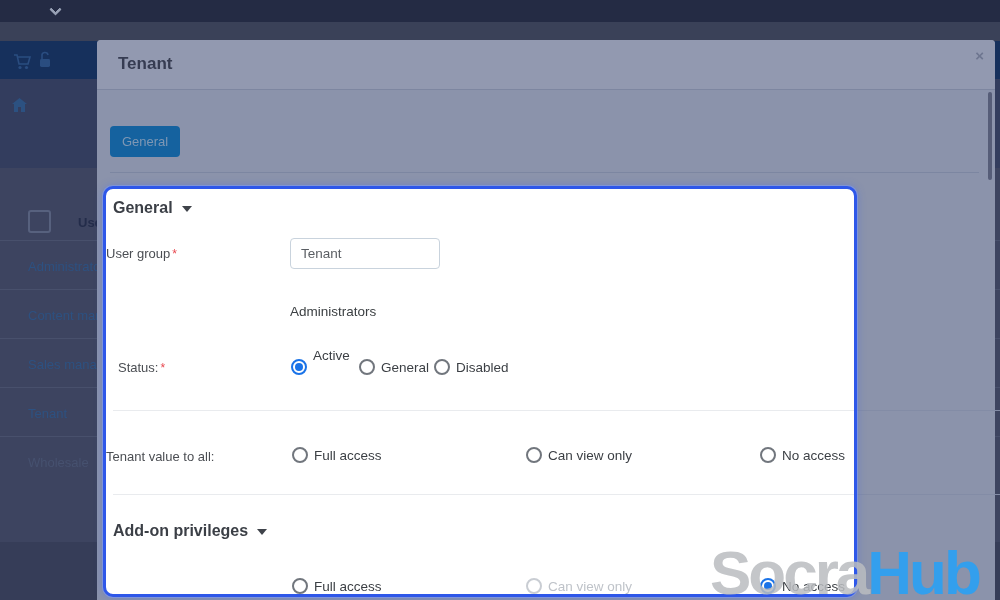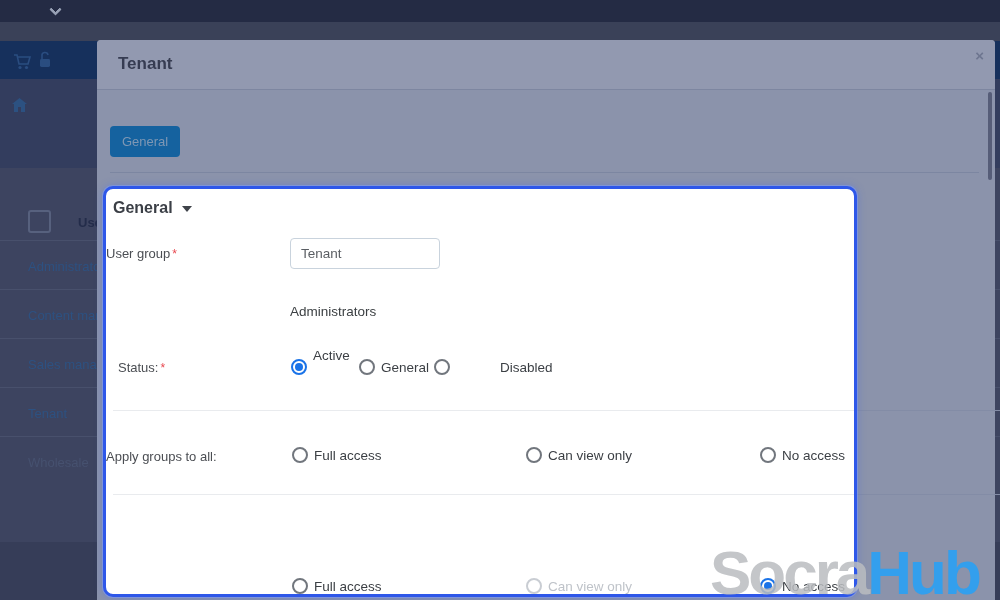--- a/index.html
+++ b/index.html
@@ -148,34 +148,38 @@
     <span class="fvalue" style="top:115px;">Administrators</span>
 
     <div class="flabel" style="top:171px;padding-left:12px;">
       <span>Status:</span><span class="req">*</span>
     </div>
     <span class="radio checked" style="left:185px;top:170px;"></span>
     <span class="rlabel" style="left:207px;top:159px;">Active</span>
     <span class="radio" style="left:253px;top:170px;"></span>
     <span class="rlabel" style="left:275px;top:171px;">General</span>
     <span class="radio" style="left:328px;top:170px;"></span>
-    <span class="rlabel" style="left:350px;top:171px;margin-left:44px;">Disabled</span>
+    <span class="rlabel" style="left:350px;top:171px;">Disabled</span>
 
     <div class="fhr" style="top:221px;"></div>
 
-    <div class="flabel" style="top:260px;width:163px;">Apply groups to all:</div>
+    <div class="flabel" style="top:260px;width:163px;">Tenant value to all:</div>
     <span class="radio" style="left:186px;top:258px;"></span>
     <span class="rlabel" style="left:208px;top:259px;">Full access</span>
     <span class="radio" style="left:420px;top:258px;"></span>
     <span class="rlabel" style="left:442px;top:259px;">Can view only</span>
     <span class="radio" style="left:654px;top:258px;"></span>
     <span class="rlabel" style="left:676px;top:259px;">No access</span>
 
     <div class="fhr" style="top:305px;"></div>
 
+    <div class="sec-h" style="top:333px;">
+      <span>Add-on privileges</span>
+      <span class="caret"></span>
+    </div>
 
     <span class="radio" style="left:186px;top:389px;"></span>
     <span class="rlabel" style="left:208px;top:390px;">Full access</span>
     <span class="radio disabled" style="left:420px;top:389px;"></span>
     <span class="rlabel disabled" style="left:442px;top:390px;">Can view only</span>
     <span class="radio checked" style="left:654px;top:389px;"></span>
     <span class="rlabel" style="left:676px;top:390px;">No access</span>
   </div>
 
   <div class="abs watermark">

